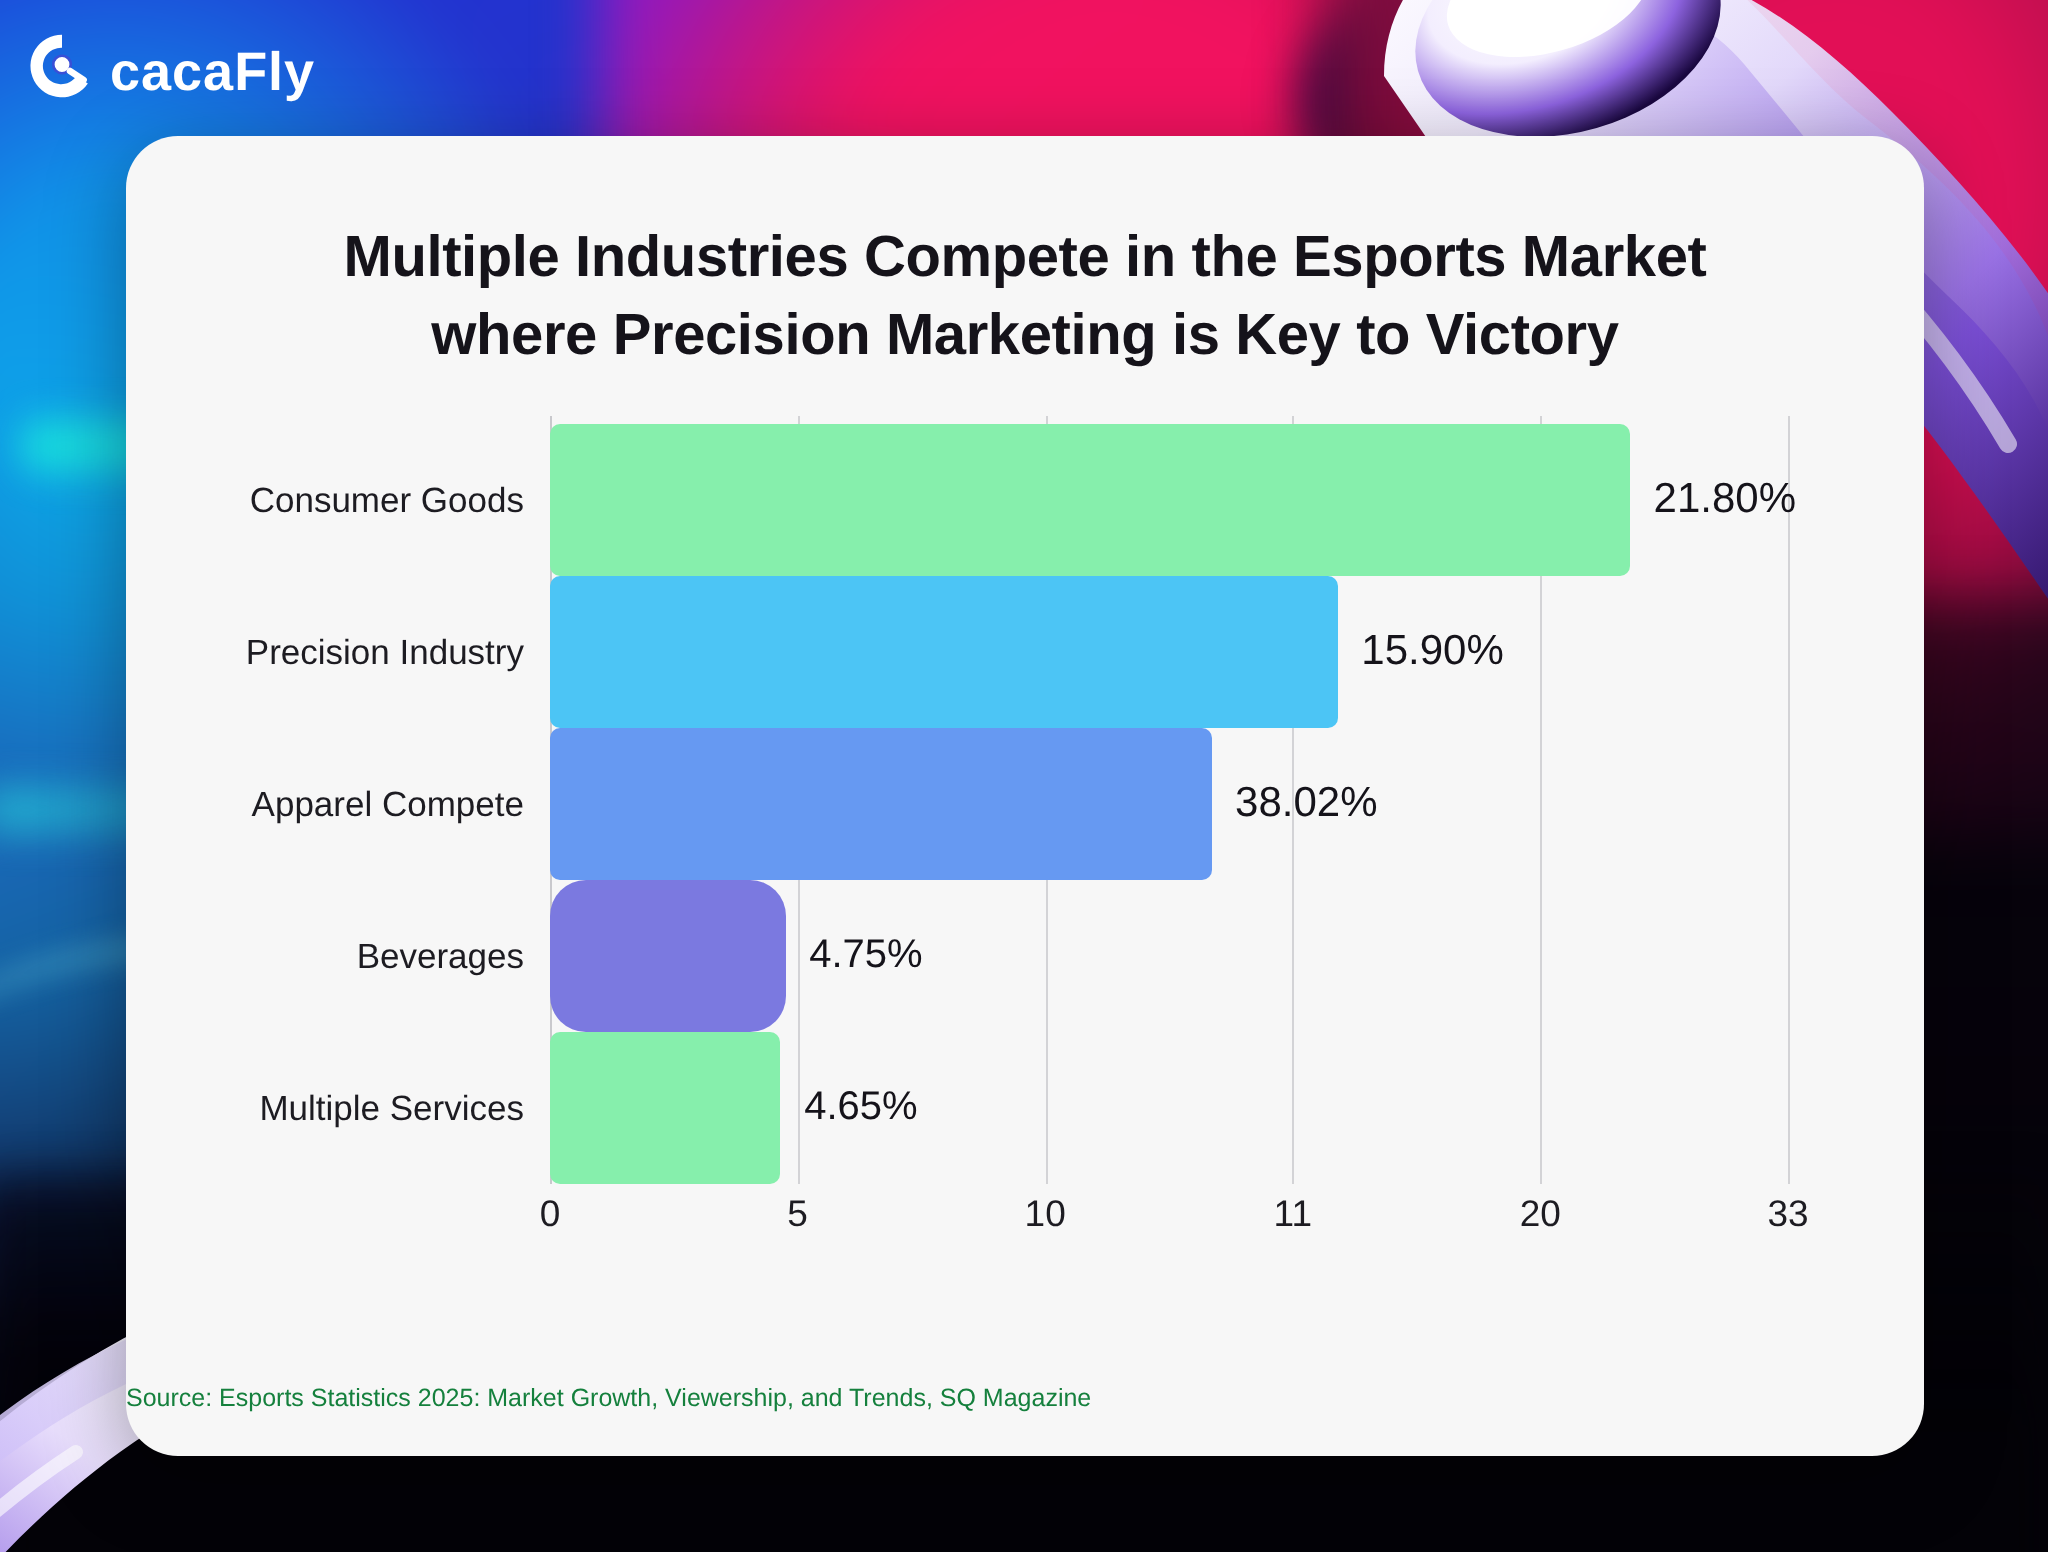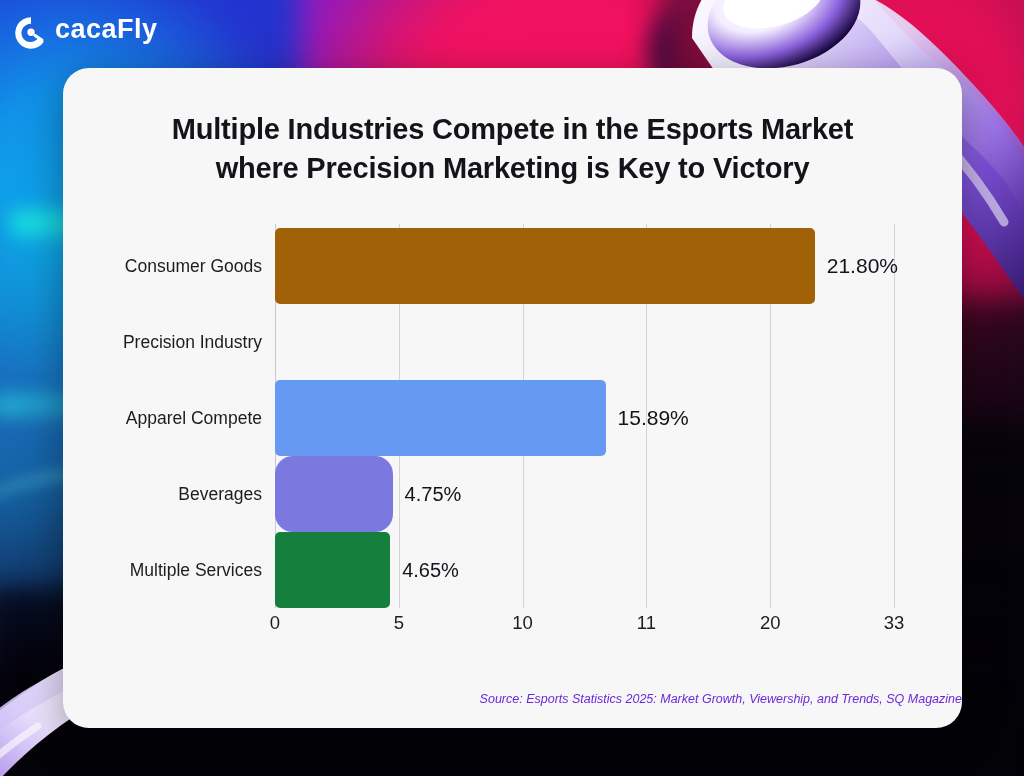--- a/index.html
+++ b/index.html
@@ -88,34 +88,34 @@
   
   .card {
     position:absolute; left:63px; top:68px; width:899px; height:660px;
     background:#f7f7f7; border-radius:26px;
     box-shadow:0 10px 40px rgba(0,0,0,.35);
     overflow:hidden;
   }
 
   .logo {
     position:absolute; left:12px; top:14px;
-    display:flex; align-items:flex-start; gap:5px; z-index:6;
+    display:flex; align-items:flex-end; gap:5px; z-index:6;
   }
   .logo-mark { width:38px; height:38px; position:relative; }
   .logo-text { font-size:27px; font-weight:700; color:#ffffff; letter-spacing:.5px;
                font-family:"Liberation Sans", sans-serif; }
 
   .title {
     margin:42px 76px 0; text-align:center;
     font-size:29px; font-weight:700; color:#15131a;
     line-height:1.36; letter-spacing:-.2px;
   }
 
   
-  .chart { position:absolute; left:0; top:150px; width:899px; height:450px; }
+  .chart { position:absolute; left:0; top:134px; width:899px; height:450px; }
   .plot {
     position:absolute; left:212px; top:6px; right:68px; bottom:60px;
   }
   .gridlines { position:absolute; inset:0; }
   .gridline { position:absolute; top:0; bottom:0; width:1px; background:#d3d3d6; }
   .gridline.zero { background:#c9c9cd; }
 
   .bars { position:absolute; inset:0; display:flex; flex-direction:column;
           justify-content:space-between; padding:4px 0 0; }
   .row { position:relative; height:87px; display:flex; align-items:center; }
@@ -129,22 +129,22 @@
     transform:translateY(-50%);
     font-size:21px; color:#15131a; white-space:nowrap;
   }
   .row:nth-child(4) .bar-value, .row:nth-child(5) .bar-value { font-size:20px; }
 
   .xaxis { position:absolute; left:0; right:0; bottom:-34px; height:30px; }
   .tick { position:absolute; transform:translateX(-50%);
           font-size:18.5px; color:#1d1c22; }
 
   .source {
-    position:absolute; left:0; right:0; bottom:22px; text-align:right;
-    font-size:12.5px; color:#6d28d9;font-style:italic;
+    position:absolute; left:0; right:0; bottom:22px; text-align:left;
+    font-size:12.5px; color:#15803d;
   }
 </style>
 </head>
 <body>
 
 <div class="bg-wrap">
   <div class="bg-left"></div>
   <div class="bg-left-streak1"></div>
   <div class="bg-left-streak2"></div>
   <div class="bg-left-arc"></div>
@@ -236,42 +236,45 @@
           <div class="gridline" style="left: 20%;"></div>
           <div class="gridline" style="left: 40%;"></div>
           <div class="gridline" style="left: 60%;"></div>
           <div class="gridline" style="left: 80%;"></div>
           <div class="gridline" style="left: 100%;"></div>
         </div>
 
       <div class="bars">
           <div class="row">
             <span class="cat-label">Consumer Goods</span>
-            <div class="bar" style="width: 87.2%; background: #a16207;">
+            <div class="bar" style="width: 87.2%; background: #86efac;">
               <span class="bar-value">21.80%</span>
             </div>
           </div>
           <div class="row">
             <span class="cat-label">Precision Industry</span>
+            <div class="bar" style="width: 63.6%; background: rgb(76, 197, 245);">
+              <span class="bar-value">15.90%</span>
+            </div>
           </div>
           <div class="row">
             <span class="cat-label">Apparel Compete</span>
             <div class="bar" style="width: 53.4%; background: rgb(102, 153, 242);">
-              <span class="bar-value">15.89%</span>
+              <span class="bar-value">38.02%</span>
             </div>
           </div>
           <div class="row">
             <span class="cat-label">Beverages</span>
             <div class="bar" style="width: 19%; background: rgb(123, 121, 224); border-radius: 18px;">
               <span class="bar-value">4.75%</span>
             </div>
           </div>
           <div class="row">
             <span class="cat-label">Multiple Services</span>
-            <div class="bar" style="width: 18.6%; background: #15803d;">
+            <div class="bar" style="width: 18.6%; background: #86efac;">
               <span class="bar-value">4.65%</span>
             </div>
           </div>
         </div>
 
       <div class="xaxis">
           <span class="tick" style="left: 0%;">0</span>
           <span class="tick" style="left: 20%;">5</span>
           <span class="tick" style="left: 40%;">10</span>
           <span class="tick" style="left: 60%;">11</span>

